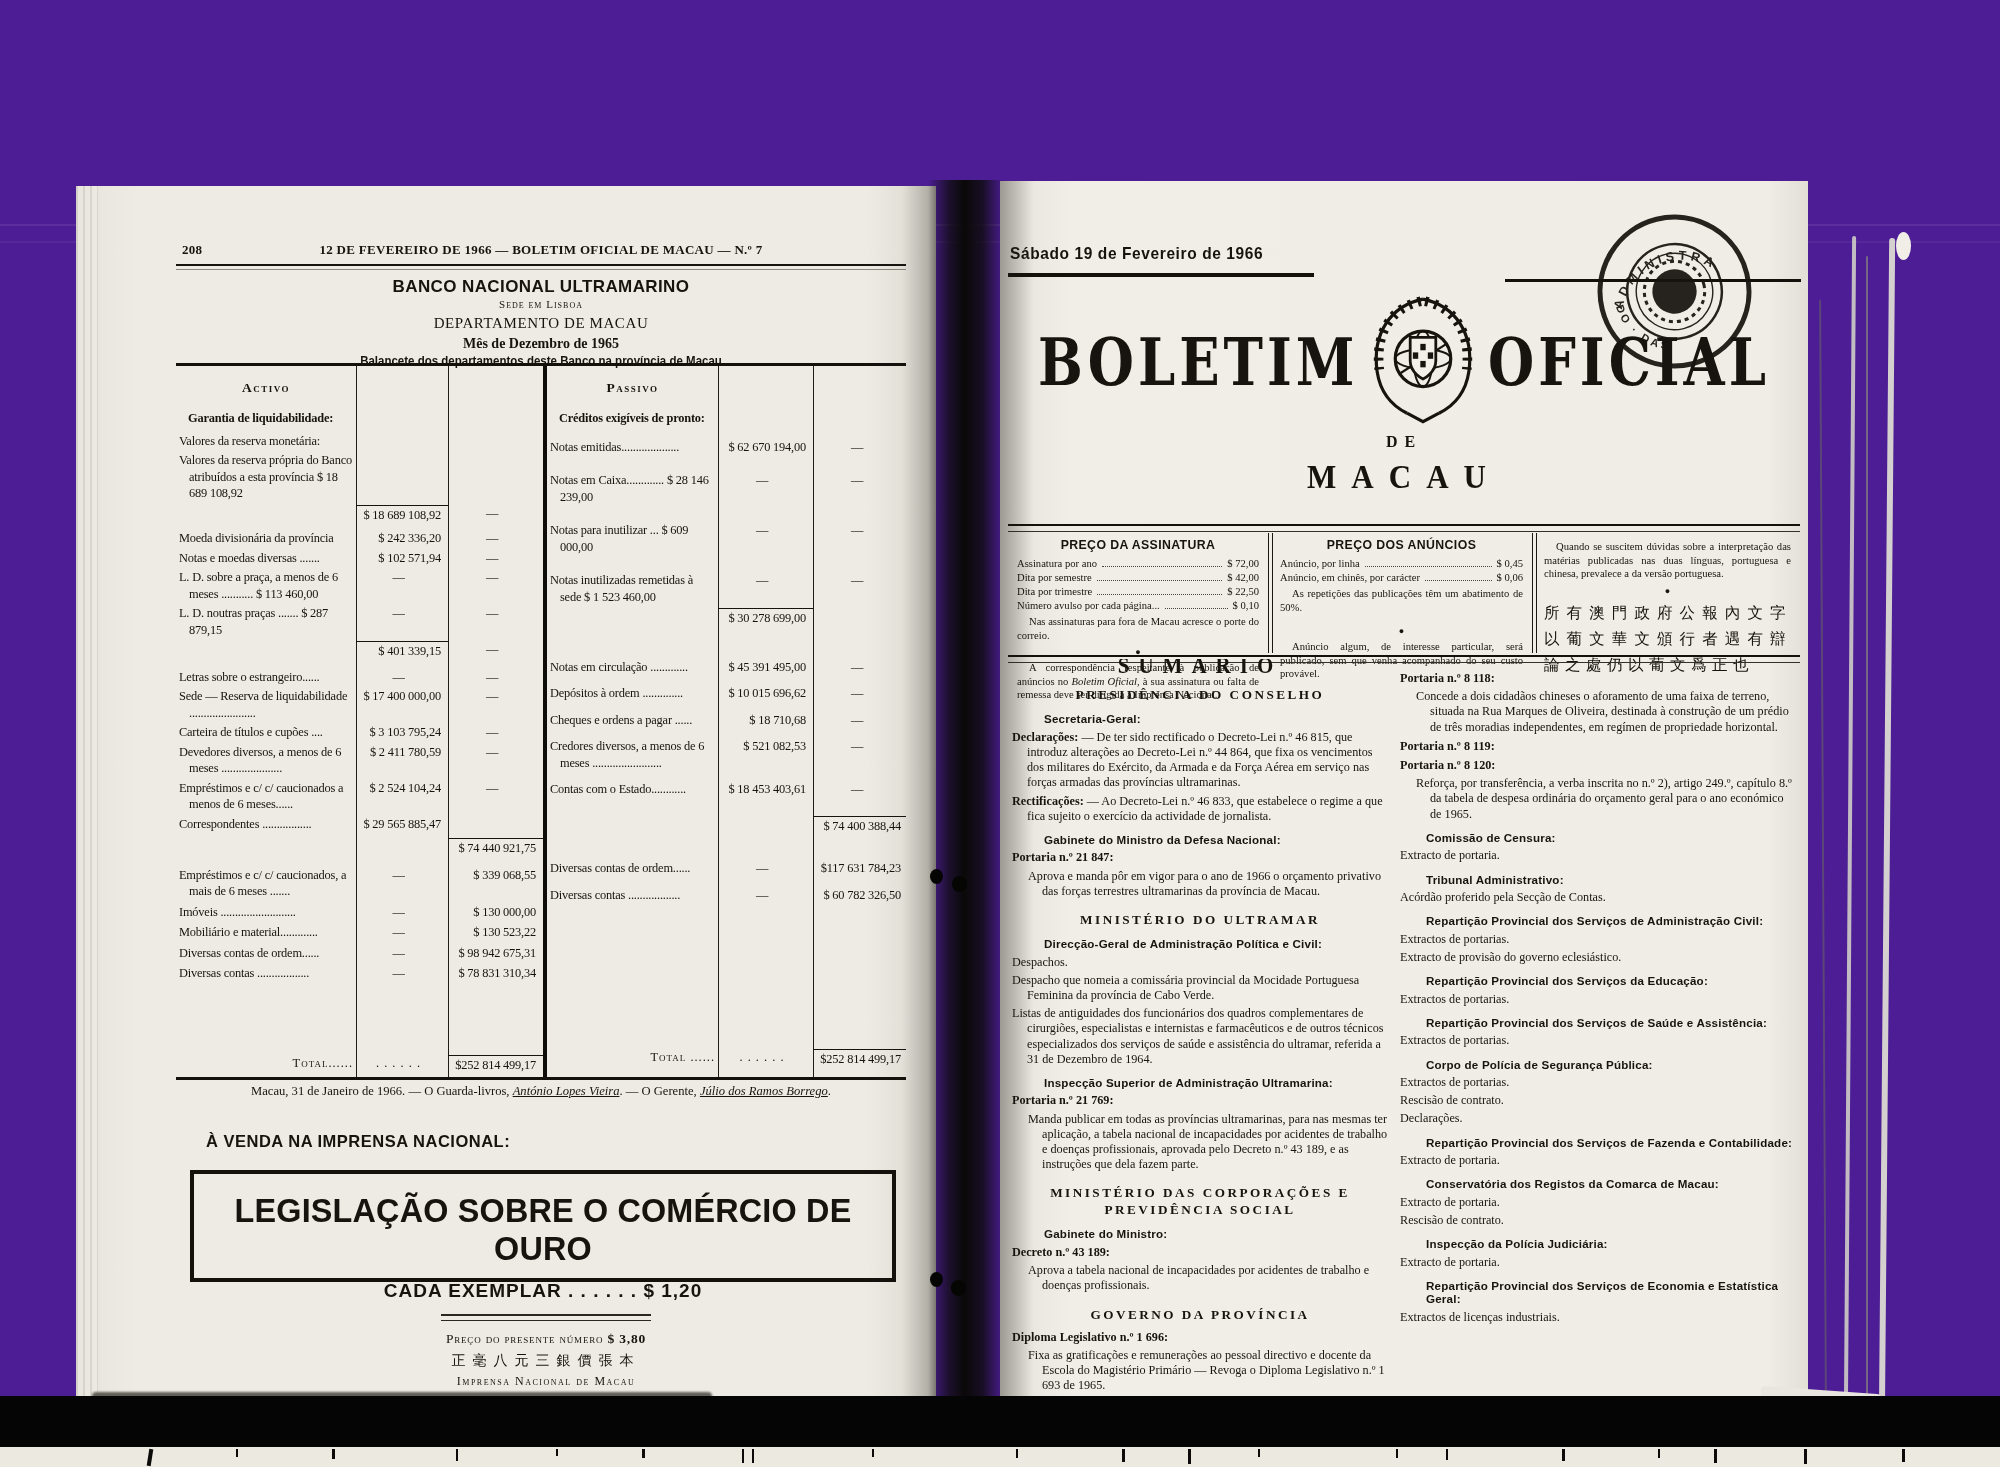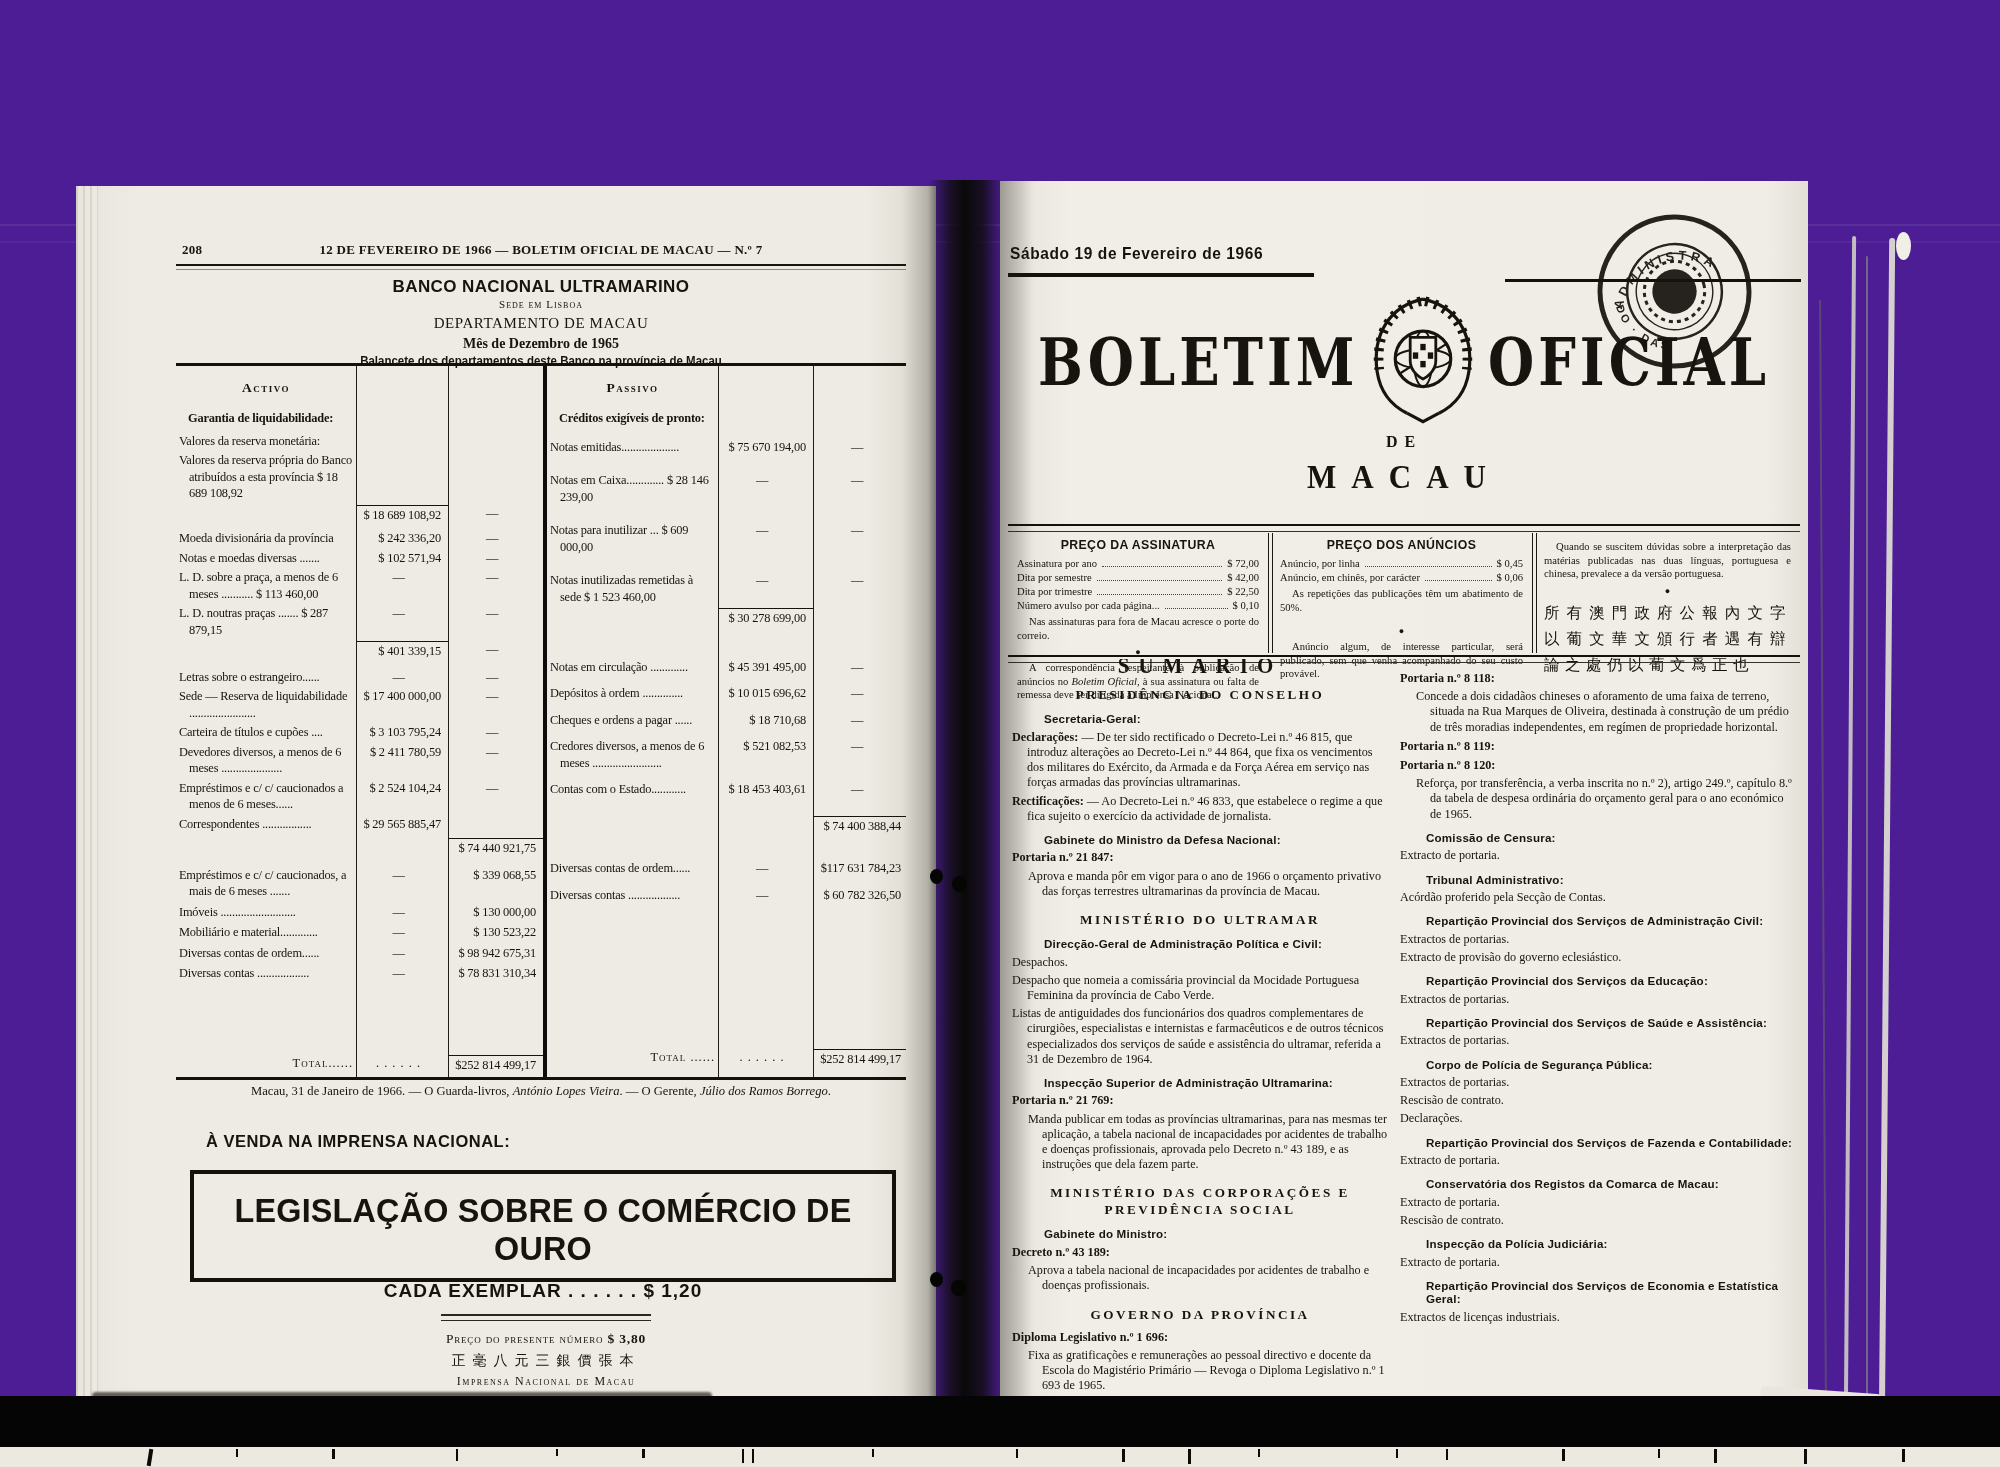--- a/index.html
+++ b/index.html
@@ -63,21 +63,21 @@
   .half.activo .lrow:nth-child(n+18){margin-bottom:4px;}
   .half.passivo .lrow:nth-child(2){margin-bottom:12px;}
   .half.passivo .lrow:nth-child(3){margin-bottom:17px;}
   .half.passivo .lrow:nth-child(4){margin-bottom:17px;}
   .half.passivo .lrow:nth-child(5){margin-bottom:17px;}
   .half.passivo .lrow:nth-child(7){margin-bottom:32px;}
   .half.passivo .lrow:nth-child(n+8){margin-bottom:10px;justify-content:center;}
   .half.passivo .lrow:nth-child(13){margin-top:8px;margin-bottom:26px;}
 
   .signature{position:absolute;left:100px;top:898px;width:730px;text-align:center;font-size:12.6px;}
-  .sig-name{font-style:italic;}
+  .sig-name{font-style:italic;text-decoration:underline;}
 
   .ad-kicker{position:absolute;left:130px;top:946px;font-family:"Liberation Sans","DejaVu Sans",sans-serif;
      font-weight:bold;font-size:16.5px;letter-spacing:.5px;}
   .ad-box{position:absolute;left:114px;top:984px;width:706px;height:112px;border:4px solid #14110c;
      box-sizing:border-box;text-align:center;}
   .ad-title{margin-top:18px;font-family:"Liberation Sans","DejaVu Sans",sans-serif;font-weight:bold;
      font-size:33px;letter-spacing:.2px;transform:scaleX(.98);}
   .ad-price{margin-top:12px;font-family:"Liberation Sans","DejaVu Sans",sans-serif;font-weight:bold;font-size:19px;letter-spacing:1px;}
   .lp-footer{position:absolute;left:210px;top:1128px;width:520px;text-align:center;}
   .dbl-rule{height:4px;border-top:2px solid #2a271f;border-bottom:1px solid #2a271f;width:210px;margin:0 auto;}
@@ -296,21 +296,21 @@
 
       <div class="half passivo">
         <div class="colhead">Passivo</div>
         <div class="lrow t-head">
             <div class="llabel">Créditos exigíveis de pronto:</div>
             <div class="v1 empty"></div>
             <div class="v2 empty"></div>
           </div>
           <div class="lrow t-item">
             <div class="llabel">Notas emitidas....................</div>
-            <div class="v1">$ 75 670 194,00</div>
+            <div class="v1">$ 62 670 194,00</div>
             <div class="v2 dash">—</div>
           </div>
           <div class="lrow t-item">
             <div class="llabel">Notas em Caixa............. $ 28 146 239,00</div>
             <div class="v1 dash">—</div>
             <div class="v2 dash">—</div>
           </div>
           <div class="lrow t-item">
             <div class="llabel">Notas para inutilizar ... $ 609 000,00</div>
             <div class="v1 dash">—</div>

